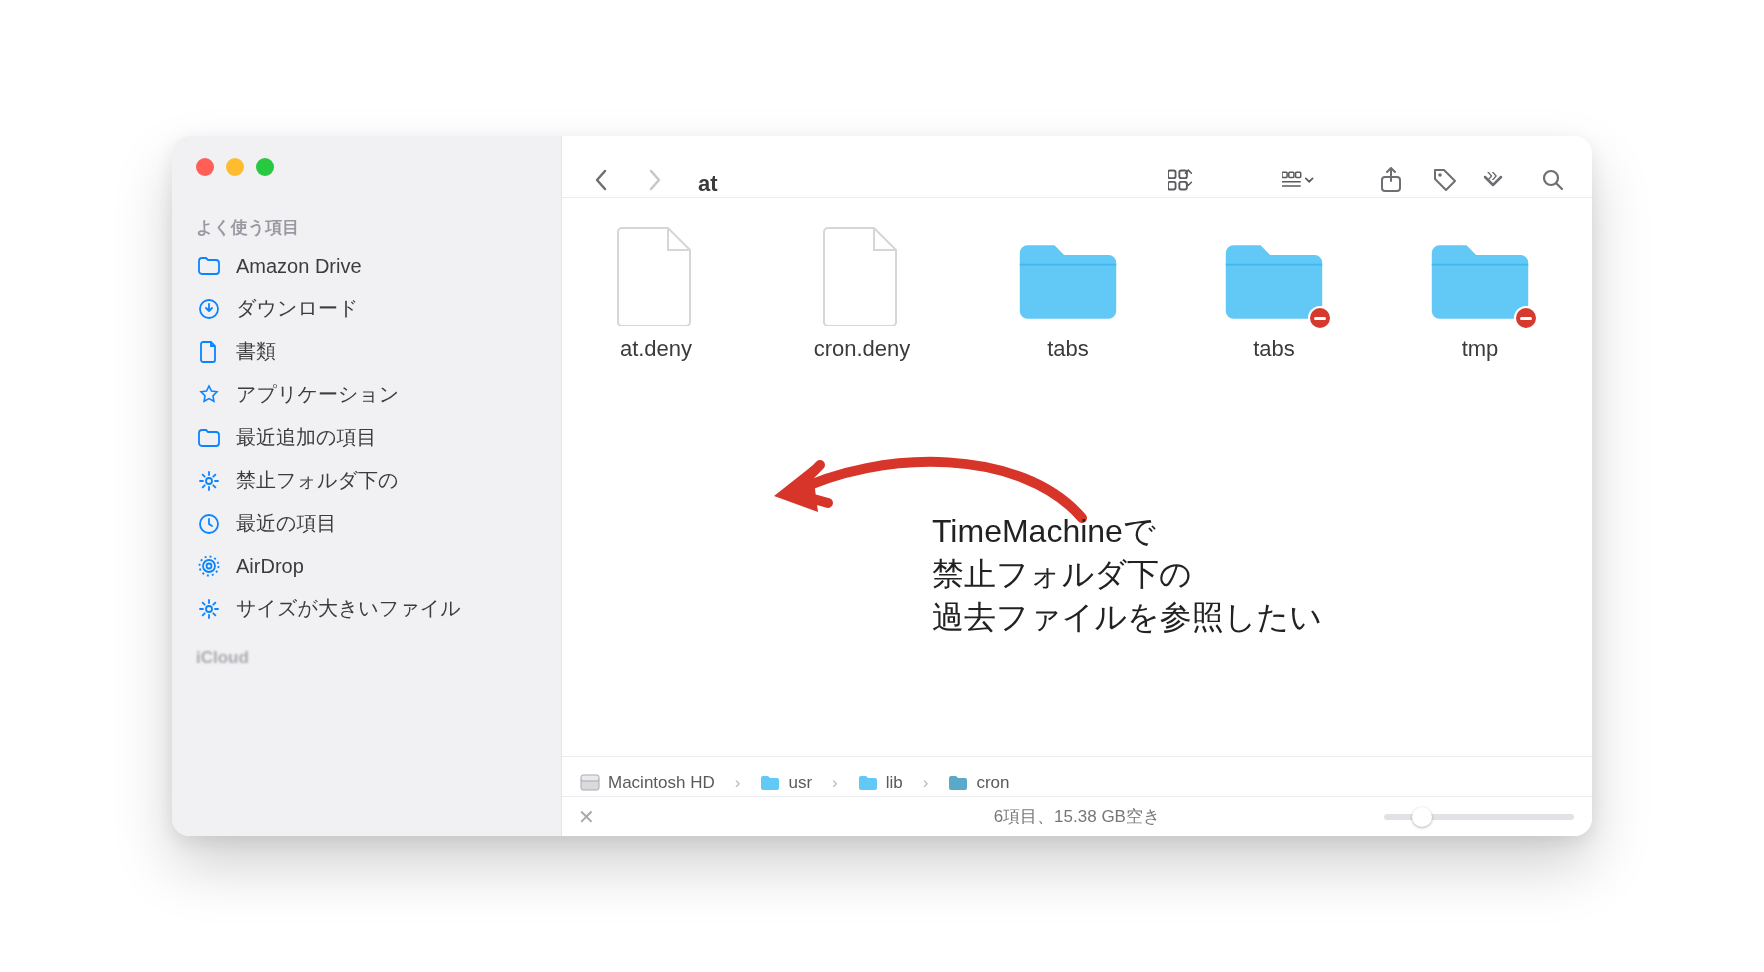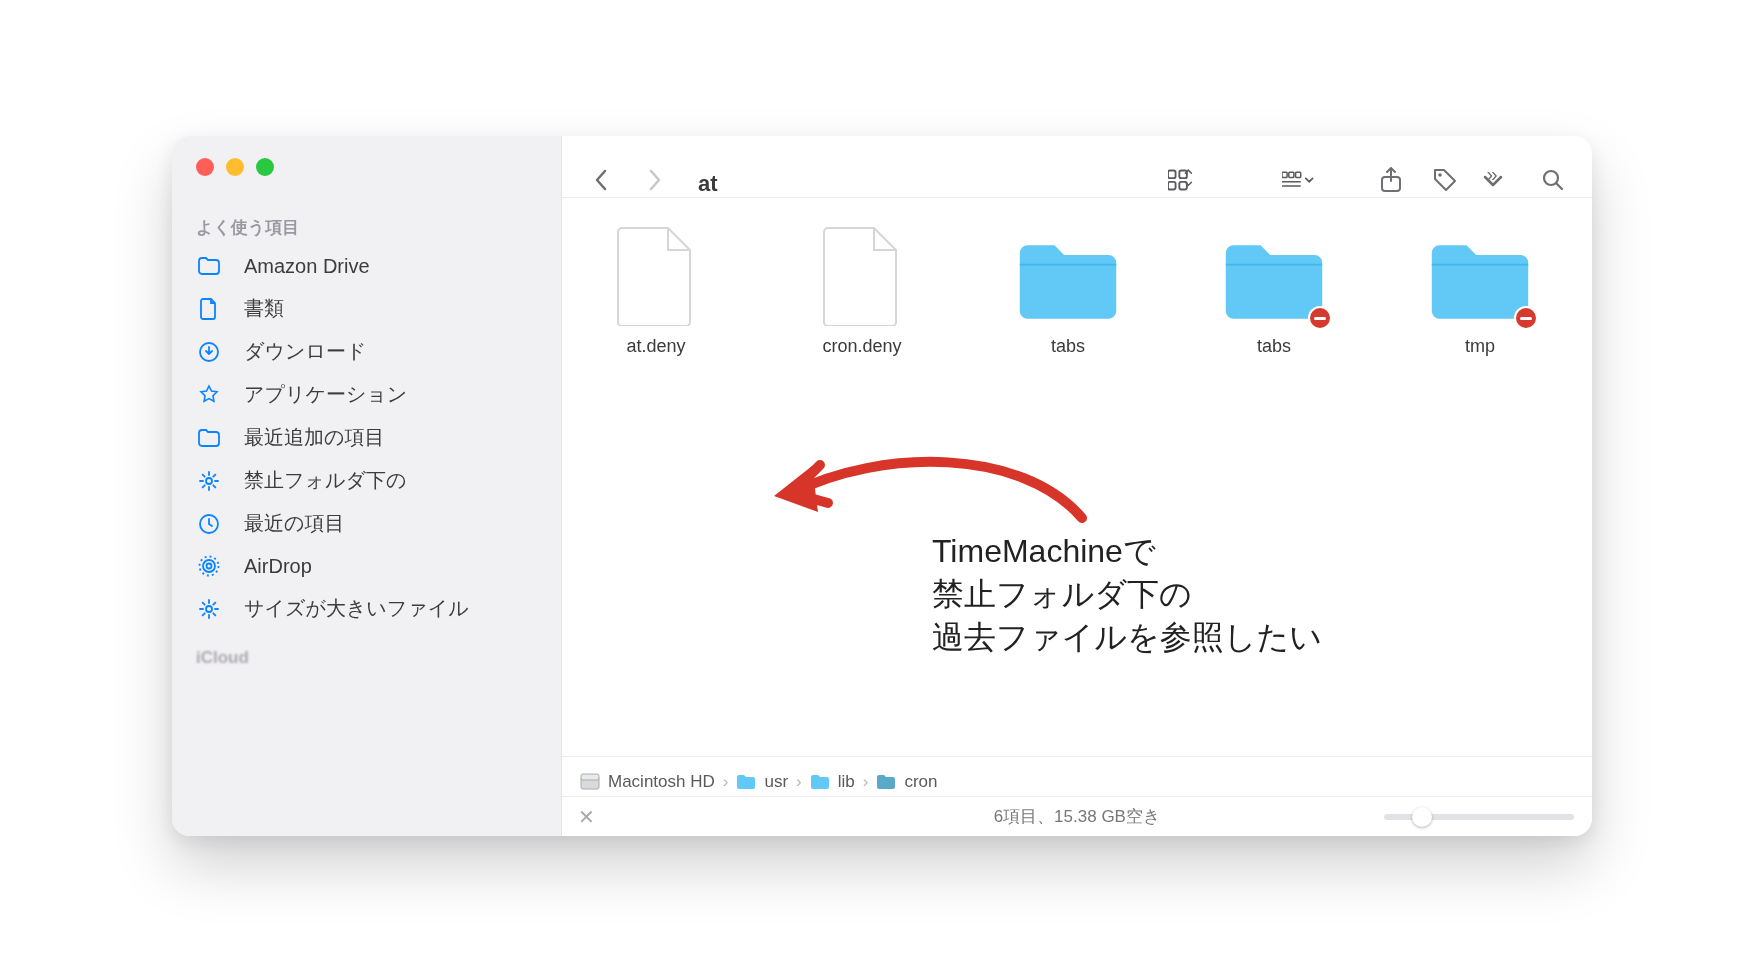--- a/index.html
+++ b/index.html
@@ -12,43 +12,43 @@
   }
   
   .sidebar { width: 390px; background: #f1f0f2; border-right: 1px solid #e4e3e6; display: flex; flex-direction: column; }
   .titlebar { height: 62px; display: flex; align-items: center; padding-left: 24px; gap: 12px; }
   .traffic { width: 18px; height: 18px; border-radius: 50%; }
   .traffic.red { background: #ff5f57; }
   .traffic.yellow { background: #febc2e; }
   .traffic.green { background: #28c840; }
   .section-label { color: #9a98a0; font-size: 17px; font-weight: 600; padding: 18px 24px 6px; }
   .nav { list-style: none; padding: 0 10px; overflow: hidden; }
-  .nav li { display: flex; align-items: center; gap: 22px; padding: 8px 14px; border-radius: 8px; cursor: default; }
+  .nav li { display: flex; align-items: center; gap: 14px; padding: 8px 14px; border-radius: 8px; cursor: default; }
   .nav li .icon { width: 26px; height: 26px; display: flex; align-items: center; justify-content: center; color: #0a84ff; }
   .nav li .label { font-size: 20px; color: #3c3c3e; }
   .icloud-label { color: #9a98a0; font-size: 17px; font-weight: 600; padding: 18px 24px 6px; filter: blur(1px); opacity:.8;}
   
   .main { flex: 1; display: flex; flex-direction: column; background: #fff; position: relative; }
   .toolbar { height: 62px; display: flex; align-items: flex-end; padding: 0 22px; gap: 20px; border-bottom: 1px solid #ececee; }
   .tool-btn { color: #6f6f73; display: flex; align-items: center; justify-content: center; width: 34px; height: 34px; border-radius: 6px; }
   .tool-btn.dim { color: #c6c6ca; }
   .toolbar .title { font-weight: 700; font-size: 22px; color: #3b3b3d; margin-left: 6px; }
   .toolbar .spacer { flex: 1; }
   .content { flex: 1; position: relative; padding: 28px 24px; overflow: hidden; }
   .grid { display: flex; flex-wrap: wrap; gap: 28px 66px; align-content: flex-start; }
   .item { width: 140px; display: flex; flex-direction: column; align-items: center; gap: 10px; }
   .item .thumb { width: 108px; height: 100px; display: flex; align-items: flex-end; justify-content: center; position: relative; }
-  .item .name { font-size: 18px; color: #3b3b3d; text-align: center; }
+  .item .name { font-size: 22px; color: #3b3b3d; text-align: center; }
   .badge-no { position: absolute; right: -4px; bottom: -4px; width: 24px; height: 24px; border-radius: 50%; background: #d63a2e; border: 2px solid #fff; display:flex;align-items:center;justify-content:center;}
   .badge-no:after { content:""; width:12px; height:3px; background:#fff; border-radius:2px;}
   
   .annotation { position: absolute; left: 370px; top: 300px; pointer-events: none; }
   .annotation-text { font-size: 32px; color: #222; line-height: 1.35; font-family: "Hiragino Sans","Hiragino Kaku Gothic ProN",sans-serif; font-weight:300; }
   
-  .pathbar { height: 40px; border-top: 1px solid #ececee; display: flex; align-items: flex-end; padding: 4px 18px; gap: 8px; font-size: 17px; color: #5a5a5e; }
+  .pathbar { height: 40px; border-top: 1px solid #ececee; display: flex; align-items: flex-start; padding: 16px 18px; gap: 20px; font-size: 17px; color: #5a5a5e; }
   .pathbar .crumb { display: flex; align-items: center; gap: 8px; }
   .pathbar .chev { color: #b8b8bc; }
   .statusbar { height: 40px; border-top: 1px solid #ececee; display: flex; align-items: center; justify-content: center; font-size: 17px; color: #777; position: relative; }
   .statusbar .close-x { position: absolute; left: 16px; color: #a9a9ad; font-size: 20px;}
   .slider { position:absolute; right:18px; width:190px; height:6px; background:#e2e2e6; border-radius:3px;}
   .slider .knob { position:absolute; left:28px; top:-7px; width:20px; height:20px; border-radius:50%; background:#fff; box-shadow:0 1px 3px rgba(0,0,0,.3);}
   svg { display:block; }
 </style>
 </head>
 <body>
@@ -67,35 +67,35 @@
         <li>
             <span class="icon">
               <svg width="22" height="18" viewBox="0 0 22 18">
                 <path d="M1 4a3 3 0 013-3h4l2 2h8a3 3 0 013 3v8a3 3 0 01-3 3H4a3 3 0 01-3-3V4z" fill="none" stroke="#0a84ff" stroke-width="1.8"></path>
               </svg>
             </span>
             <span class="label">Amazon Drive</span>
           </li>
         <li>
             <span class="icon">
+              <svg width="22" height="22" viewBox="0 0 22 22">
+                <circle cx="11" cy="11" r="9" fill="none" stroke="#0a84ff" stroke-width="1.8"></circle>
+                <path d="M11 6v7m0 0l-3-3m3 3l3-3" fill="none" stroke="#0a84ff" stroke-width="1.8" stroke-linecap="round"></path>
+              </svg>
+            </span>
+            <span class="label">ダウンロード</span>
+          </li>
+        <li>
+            <span class="icon">
               <svg width="18" height="22" viewBox="0 0 18 22">
                 <path d="M3 1h8l4 4v14a2 2 0 01-2 2H3a2 2 0 01-2-2V3a2 2 0 012-2z" fill="none" stroke="#0a84ff" stroke-width="1.8"></path>
                 <path d="M11 1v4h4" fill="none" stroke="#0a84ff" stroke-width="1.8"></path>
               </svg>
             </span>
             <span class="label">書類</span>
-          </li>
-        <li>
-            <span class="icon">
-              <svg width="22" height="22" viewBox="0 0 22 22">
-                <circle cx="11" cy="11" r="9" fill="none" stroke="#0a84ff" stroke-width="1.8"></circle>
-                <path d="M11 6v7m0 0l-3-3m3 3l3-3" fill="none" stroke="#0a84ff" stroke-width="1.8" stroke-linecap="round"></path>
-              </svg>
-            </span>
-            <span class="label">ダウンロード</span>
           </li>
         <li>
             <span class="icon">
               <svg width="22" height="22" viewBox="0 0 22 22">
                 <path d="M11 2l2.5 5 5.5.8-4 3.9.9 5.5L11 14.6 6.1 17.2 7 11.7 3 7.8l5.5-.8L11 2z" fill="none" stroke="#0a84ff" stroke-width="1.6"></path>
               </svg>
             </span>
             <span class="label">アプリケーション</span>
           </li>
         <li>
@@ -260,21 +260,21 @@
             <div class="name">tmp</div>
           </div>
         </div>
 
         <div class="annotation">
           <svg width="340" height="100" viewBox="0 0 340 100" style="position:absolute;left:-170px;top:-60px;">
             <path d="M320 80 C 260 10, 120 10, 30 55" fill="none" stroke="#d8352a" stroke-width="10" stroke-linecap="round"></path>
             <path d="M30 55 l28 -28 M30 55 l36 10" fill="none" stroke="#d8352a" stroke-width="10" stroke-linecap="round"></path>
             <polygon points="12,58 50,28 56,74" fill="#d8352a"></polygon>
           </svg>
-          <div class="annotation-text" style="position:absolute; left:0; top:32px; white-space:nowrap;">
+          <div class="annotation-text" style="position:absolute; left:0; top:12px; white-space:nowrap;">
             <span>TimeMachineで</span><br>
             <span>禁止フォルダ下の</span><br>
             <span>過去ファイルを参照したい</span>
           </div>
         </div>
       </div>
 
       <div class="pathbar">
         <span class="crumb">
           <svg width="20" height="18" viewBox="0 0 20 18">

